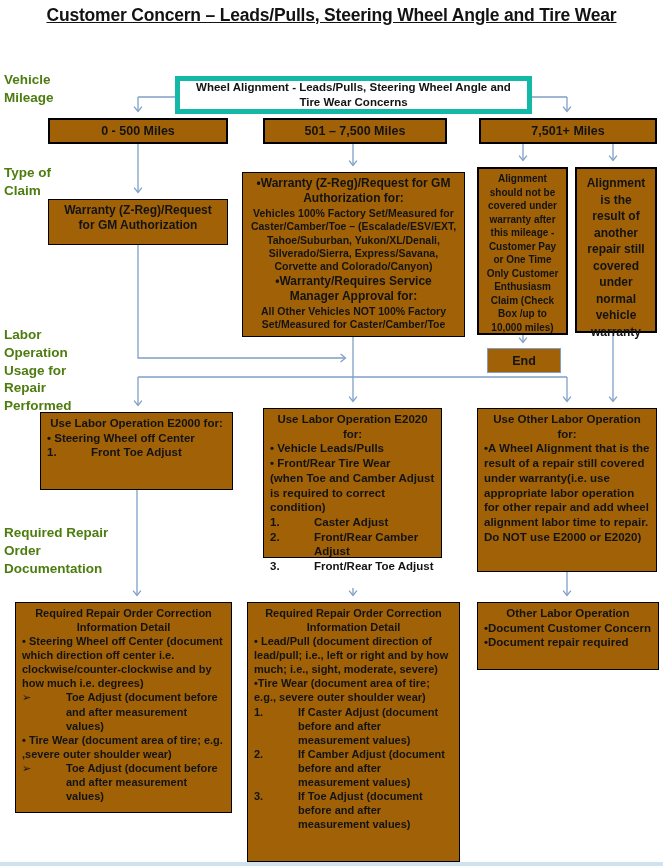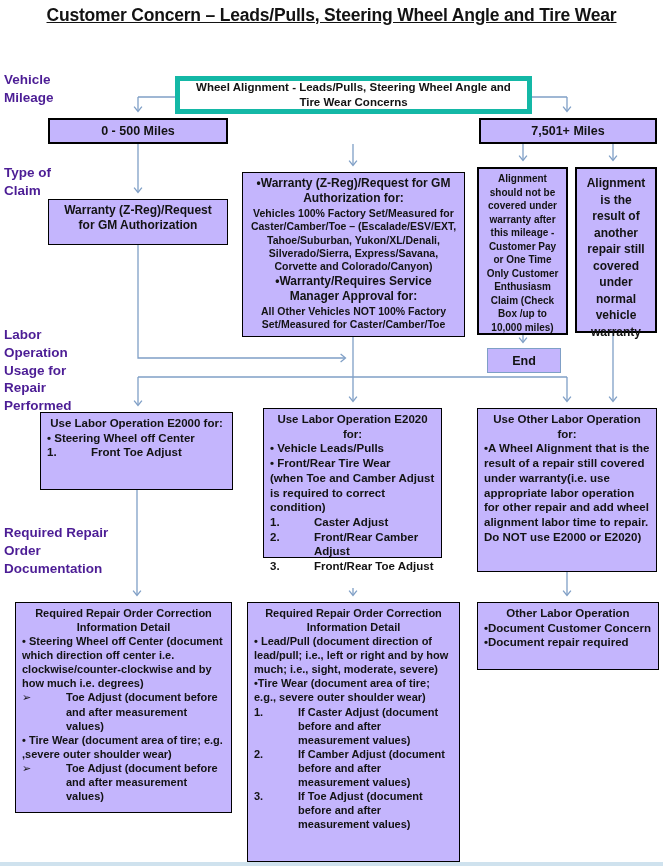--- a/index.html
+++ b/index.html
@@ -7,27 +7,27 @@
     position:relative;width:663px;height:867px;background:#ffffff;
     font-family:"Liberation Sans","DejaVu Sans",sans-serif;
     font-weight:bold;color:#131313;overflow:hidden;
   }
   #page-title{
     position:absolute;left:0;top:5px;width:663px;text-align:center;
     font-size:17.5px;letter-spacing:-0.2px;
   }
   #page-title span{text-decoration:underline;}
   .box{
-    position:absolute;background:#c4b5fd;border:1.5px solid #000;
+    position:absolute;background:#a16207;border:1.5px solid #000;
     box-sizing:border-box;line-height:1.28;
   }
   .whitebox{background:#ffffff;border:5px solid #14b8a6;margin-top:36px;}
   .mileage{border-width:2px;font-size:12.5px;display:flex;align-items:center;justify-content:center;}
   .sidelabel{
-    position:absolute;font-size:13.5px;line-height:1.32;color:#4c1d95;
+    position:absolute;font-size:13.5px;line-height:1.32;color:#4d7c0f;
   }
   .ln{margin:0;}
   .ln.c{text-align:center;}
   .ln.cs{text-align:center;font-size:0.875em;}
   .ln.l{text-align:left;}
   .ln.n{display:flex;text-align:left;}
   .ln.n .mk{flex:0 0 26px;}
   .ln.n .tx{flex:1;padding-left:18px;}
   .pad{padding:3px 6px;}
   #top-box{left:175px;top:40px;width:357px;height:38px;font-size:11.5px;
@@ -90,20 +90,21 @@
   </svg>
 
   <div id="lbl-mileage" class="sidelabel">Vehicle Mileage</div>
   <div id="lbl-claim" class="sidelabel">Type of Claim</div>
   <div id="lbl-labor" class="sidelabel">Labor Operation Usage for Repair Performed</div>
   <div id="lbl-doc" class="sidelabel">Required Repair Order Documentation</div>
 
   <div id="top-box" class="box whitebox">Wheel Alignment - Leads/Pulls, Steering Wheel Angle and Tire Wear Concerns</div>
 
   <div id="mileage-1" class="box mileage">0 - 500 Miles</div>
+  <div id="mileage-2" class="box mileage">501 – 7,500 Miles</div>
   <div id="mileage-3" class="box mileage">7,501+ Miles</div>
 
   <div id="claim-left" class="box pad">
       <div class="ln c">Warranty (Z-Reg)/Request for GM  Authorization</div>
     </div>
   <div id="claim-mid" class="box pad">
       <div class="ln c">•Warranty (Z-Reg)/Request for GM Authorization for:</div>
       <div class="ln cs">Vehicles 100% Factory Set/Measured for Caster/Camber/Toe – (Escalade/ESV/EXT, Tahoe/Suburban, Yukon/XL/Denali, Silverado/Sierra, Express/Savana,  Corvette and Colorado/Canyon)</div>
       <div class="ln c">•Warranty/Requires Service Manager Approval for:</div>
       <div class="ln cs">All Other Vehicles NOT 100% Factory Set/Measured for Caster/Camber/Toe</div>

